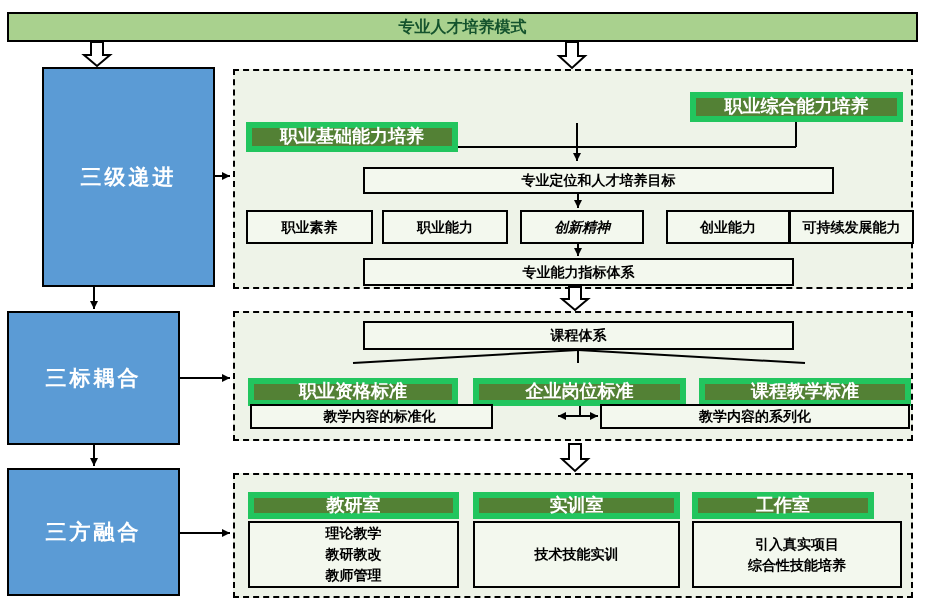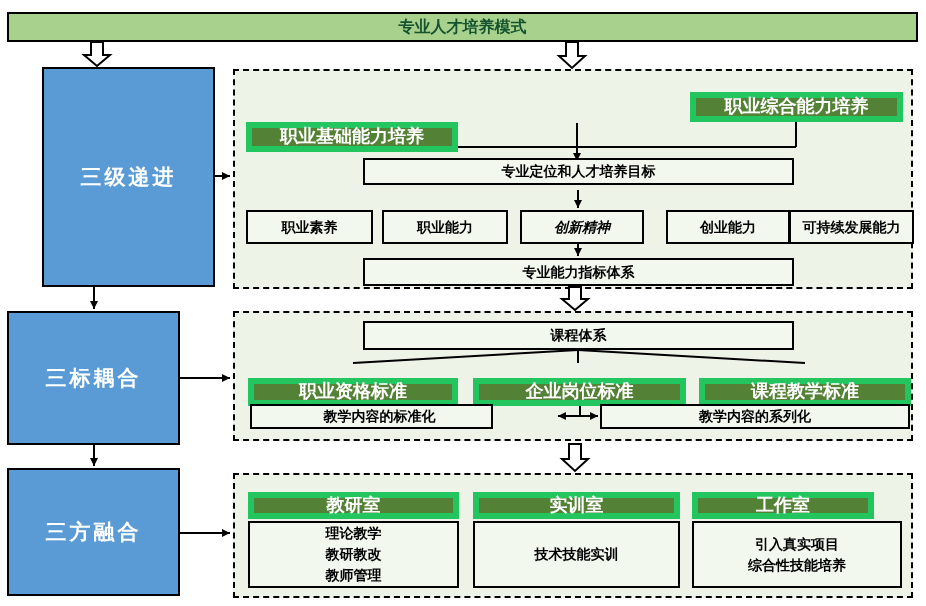--- a/index.html
+++ b/index.html
@@ -88,21 +88,21 @@
 
   <div class="box banner" style="left:7px;top:12px;width:911px;height:30px;">专业人才培养模式</div>
 
   <div class="box blue" style="left:7px;top:67px;width:173px;height:220px;margin-left:35px;">三级递进</div>
   <div class="box blue" style="left:7px;top:311px;width:173px;height:134px;">三标耦合</div>
   <div class="box blue" style="left:7px;top:468px;width:173px;height:128px;">三方融合</div>
 
   <div class="box green" style="left:246px;top:108px;width:212px;height:30px;">职业基础能力培养</div>
   <div class="box green" style="left:690px;top:78px;width:213px;height:30px;">职业综合能力培养</div>
 
-  <div class="box light" style="left:363px;top:158px;width:431px;height:27px;">专业定位和人才培养目标</div>
+  <div class="box light" style="left:363px;top:167px;width:471px;height:27px;">专业定位和人才培养目标</div>
 
   <div class="box light" style="left:246px;top:210px;width:127px;height:34px;">职业素养</div>
   <div class="box light" style="left:382px;top:210px;width:126px;height:34px;">职业能力</div>
   <div class="box light" style="left:520px;top:210px;width:124px;height:34px;font-style:italic;">创新精神</div>
   <div class="box light" style="left:654px;top:210px;width:124px;height:34px;margin-left:12px;">创业能力</div>
   <div class="box light" style="left:789px;top:210px;width:125px;height:34px;">可持续发展能力</div>
 
   <div class="box light" style="left:363px;top:258px;width:431px;height:28px;">专业能力指标体系</div>
 
   <div class="box light" style="left:363px;top:321px;width:431px;height:29px;">课程体系</div>

